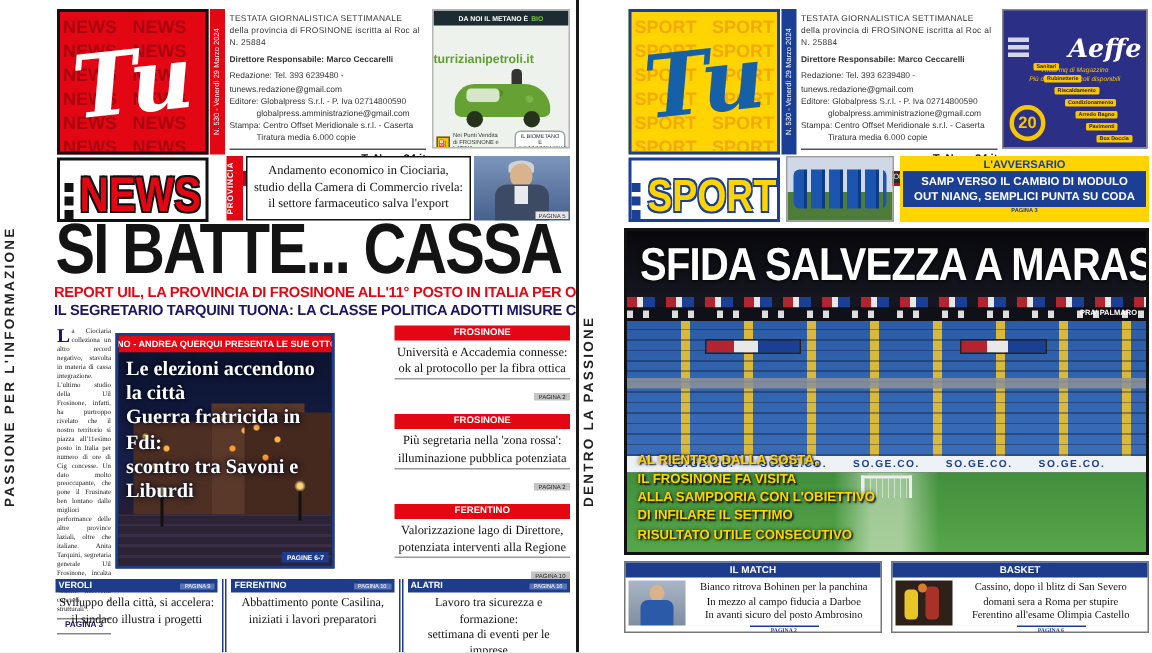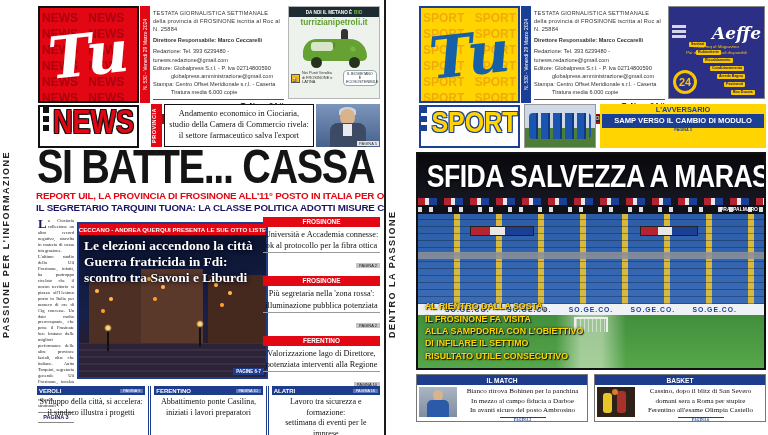--- a/index.html
+++ b/index.html
@@ -20,21 +20,21 @@
   .logo-pattern { position:absolute; inset:0; font-weight:bold; font-size:12px; line-height:16px;
     word-spacing:7px; overflow:hidden; padding:2px; }
   .logo-red .logo-pattern { color:rgba(110,0,10,0.5); }
   .logo-yellow .logo-pattern { color:rgba(225,120,20,0.45); }
   .logo-script { position:absolute; inset:0; display:flex; align-items:center; justify-content:center;
     font-family:"DejaVu Serif",serif; font-style:italic; font-weight:bold; font-size:58px;
     transform:rotate(-6deg); }
   .logo-red .logo-script { color:#fff; }
   .logo-yellow .logo-script { color:#1660a8; }
   .word-box { position:absolute; width:101px; height:43px; background:#fff; border:2px solid #111;
-    display:flex; align-items:flex-start; justify-content:center; gap:4px; }
+    display:flex; align-items:flex-end; justify-content:center; gap:4px; }
   .word-box.sport { border-color:#1b3f94; }
   .colon { display:flex; flex-direction:column; gap:3px; }
   .colon i { width:6px; height:6px; background:#111; }
   .word-box.sport .colon i { background:#1b3f94; }
   .word-news { font-weight:900; font-size:27px; letter-spacing:0; color:#e30613;
     text-shadow:1px 1px 0 #111,-1px -1px 0 #111,1px -1px 0 #111,-1px 1px 0 #111; transform:scaleY(1.2); }
   .word-sport { font-weight:900; font-size:25px; color:#ffd400;
     text-shadow:1px 1px 0 #1b3f94,-1px -1px 0 #1b3f94,1px -1px 0 #1b3f94,-1px 1px 0 #1b3f94; transform:scaleY(1.2); }
 
   .issue-strip { position:absolute; top:6px; width:10px; height:97px; color:#fff;
@@ -55,21 +55,21 @@
   .price-pill { background:#f2f2f2; border:1px solid #444; border-radius:3px;
     font-size:5px; font-weight:bold; color:#222; padding:0 3px; line-height:7px; }
   .copia { background:#2b2b2b; color:#fff; font-size:5px; padding:0 3px; line-height:7px; }
 
   
   .ad-metano { position:absolute; left:288px; top:6px; width:92px; height:93px;
     background:#eef2ec; border:1px solid #b5b5b5; overflow:hidden; }
   .adm-header { height:10px; background:#1d2b33; color:#fff; font-size:4.6px; font-weight:bold;
     display:flex; align-items:center; justify-content:center; gap:2px; }
   .adm-header b { color:#7ac143; }
-  .adm-site { text-align:center; color:#5f9e2f; font-weight:bold; font-size:8.2px; margin-top:1px; }
+  .adm-site { text-align:left; color:#5f9e2f; font-weight:bold; font-size:8.2px; margin-top:18px; }
   .adm-car { position:relative; height:40px; margin-top:2px; }
   .car-body { position:absolute; left:14px; top:10px; width:64px; height:22px; background:#66a233;
     border-radius:14px 18px 5px 5px;
     background-image:radial-gradient(circle at 10px 8px,#7ab644 2px,transparent 3px),
       radial-gradient(circle at 30px 6px,#588c2b 2px,transparent 3px),
       radial-gradient(circle at 50px 10px,#7ab644 2px,transparent 3px); }
   .car-win { position:absolute; left:22px; top:13px; width:22px; height:9px; background:#d7e6c8; border-radius:3px; }
   .wheel { position:absolute; top:28px; width:11px; height:11px; background:#26331c; border-radius:50%; }
   .wheel.w1 { left:22px; } .wheel.w2 { left:60px; }
   .car-man { position:absolute; left:52px; top:0; width:7px; height:11px; background:#333; border-radius:3px 3px 0 0; }
@@ -117,21 +117,21 @@
     color:#1b1464; font-weight:bold; font-size:9.8px; letter-spacing:-0.2px; white-space:nowrap; }
 
   
   .article-col { position:absolute; left:38px; top:218px; width:36px; height:162px;
     font-family:"Liberation Serif",serif; font-size:4.6px; line-height:1.3; text-align:justify; color:#222; }
   .dropcap { float:left; font-size:13px; line-height:11px; font-weight:bold; padding-right:1px; color:#1b1464; }
   .article-page { margin-top:3px; text-align:center; font-weight:bold; font-size:5.5px; color:#1b1464;
     border-top:1px solid #888; border-bottom:1px solid #888; padding:1px 0; font-family:"Liberation Sans",sans-serif; }
 
   
-  .photo-main { position:absolute; left:77px; top:222px; width:191px; height:157px;
+  .photo-main { position:absolute; left:77px; top:222px; width:146px; height:157px;
     border:2px solid #1e3c8c; background:#10172e; overflow:hidden; }
   .pm-kicker { height:11px; background:#e30613; color:#fff; font-size:6.1px; font-weight:bold;
     display:flex; align-items:center; justify-content:center; white-space:nowrap; }
   .pm-scene { position:absolute; left:0; top:11px; right:0; bottom:0;
     background:linear-gradient(#0d1430 0%,#16204a 55%,#241d33 75%,#17121f 100%); }
   .bldg { position:absolute; background:#4d2f24;
     background-image:radial-gradient(circle at 8px 10px,#ffb347 1.5px,transparent 2.5px),
       radial-gradient(circle at 22px 18px,#ffb347 1.5px,transparent 2.5px),
       radial-gradient(circle at 14px 30px,#ff9a2e 1.5px,transparent 2.5px); }
   .bldg.b1 { left:10px; top:46px; width:52px; height:62px; }
@@ -450,30 +450,31 @@
       </div>
       <div class="aef-diag">
         <span class="aef-bar" style="left:20px; top:1px;">Sanitari</span>
         <span class="aef-bar" style="left:27px; top:9px;">Rubinetterie</span>
         <span class="aef-bar" style="left:34px; top:17px;">Riscaldamento</span>
         <span class="aef-bar" style="left:41px; top:25px;">Condizionamento</span>
         <span class="aef-bar" style="left:48px; top:33px;">Arredo Bagno</span>
         <span class="aef-bar" style="left:55px; top:41px;">Pavimenti</span>
         <span class="aef-bar" style="left:62px; top:49px;">Box Doccia</span>
       </div>
-      <div class="aef-circle">24</div>
+      <div class="aef-circle">20</div>
     </div>
 
     <div class="avv-photo">
       <div class="avv-team"></div>
     </div>
     <div class="avversario">
       <div class="avv-label">L'AVVERSARIO</div>
       <div class="avv-box">
         <div>SAMP VERSO IL CAMBIO DI MODULO</div>
+        <div>OUT NIANG, SEMPLICI PUNTA SU CODA</div>
       </div>
       <div class="avv-page">PAGINA 3</div>
     </div>
 
     <div class="stadium">
       <div class="st-topband">
         <div class="headline-sport">SFIDA SALVEZZA A MARASSI</div>
       </div>
       <div class="st-flagrow"></div>
       <div class="st-dotrow">

